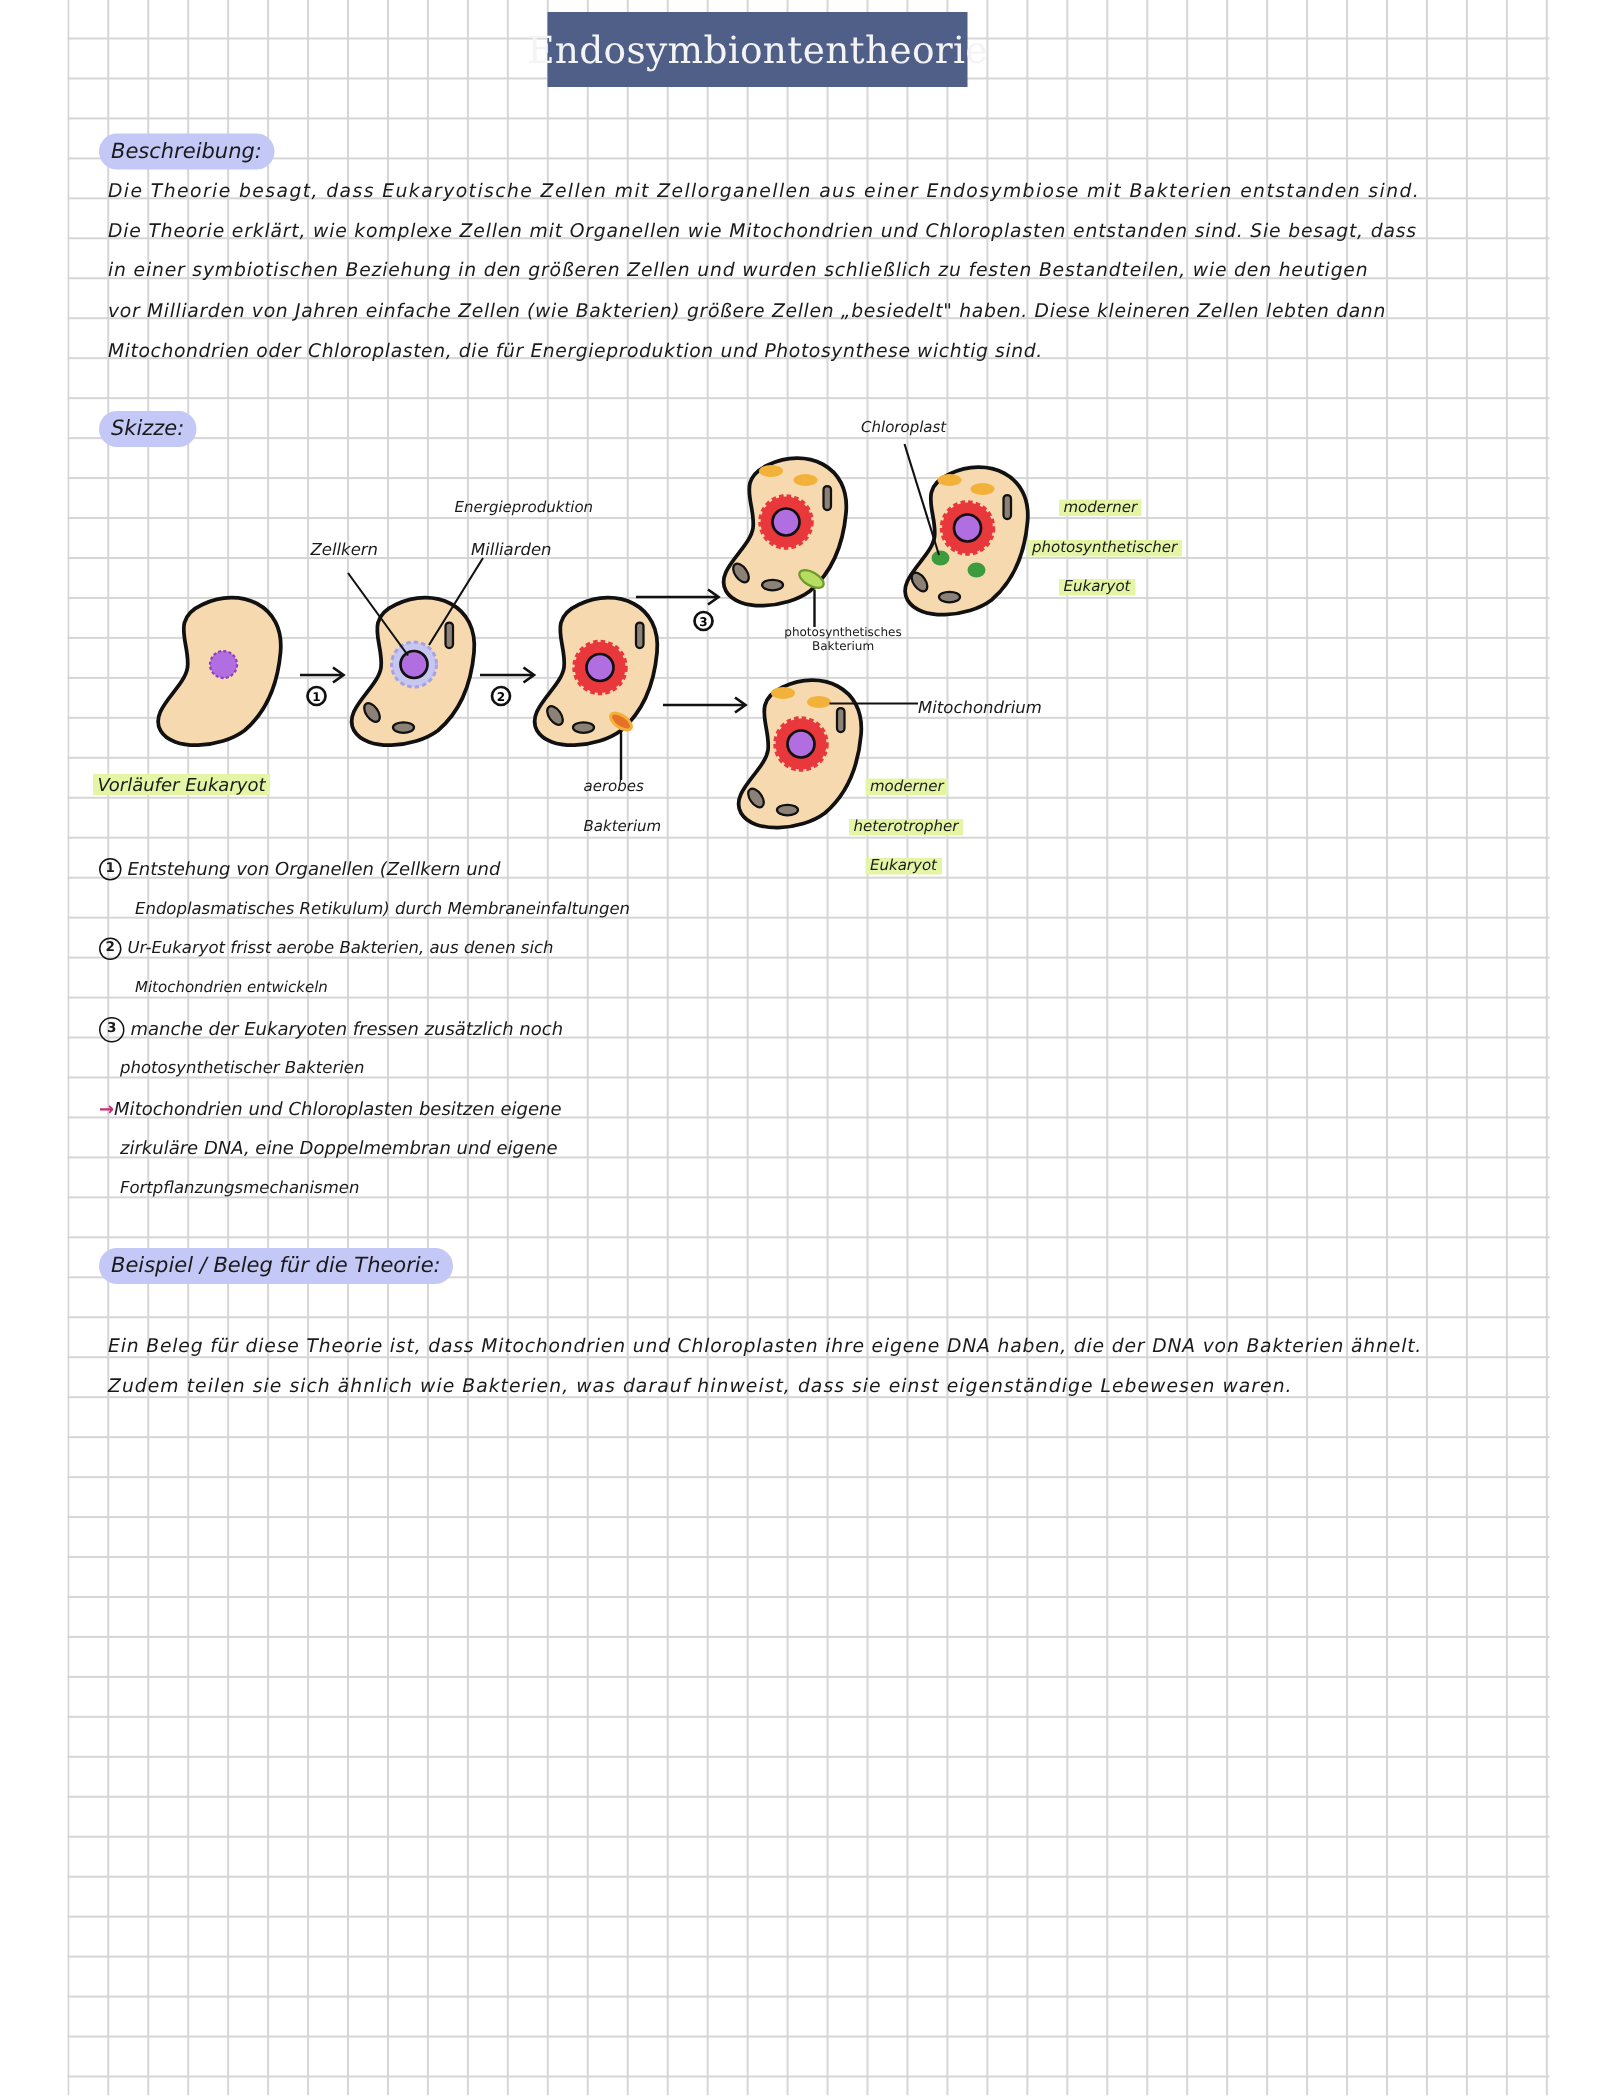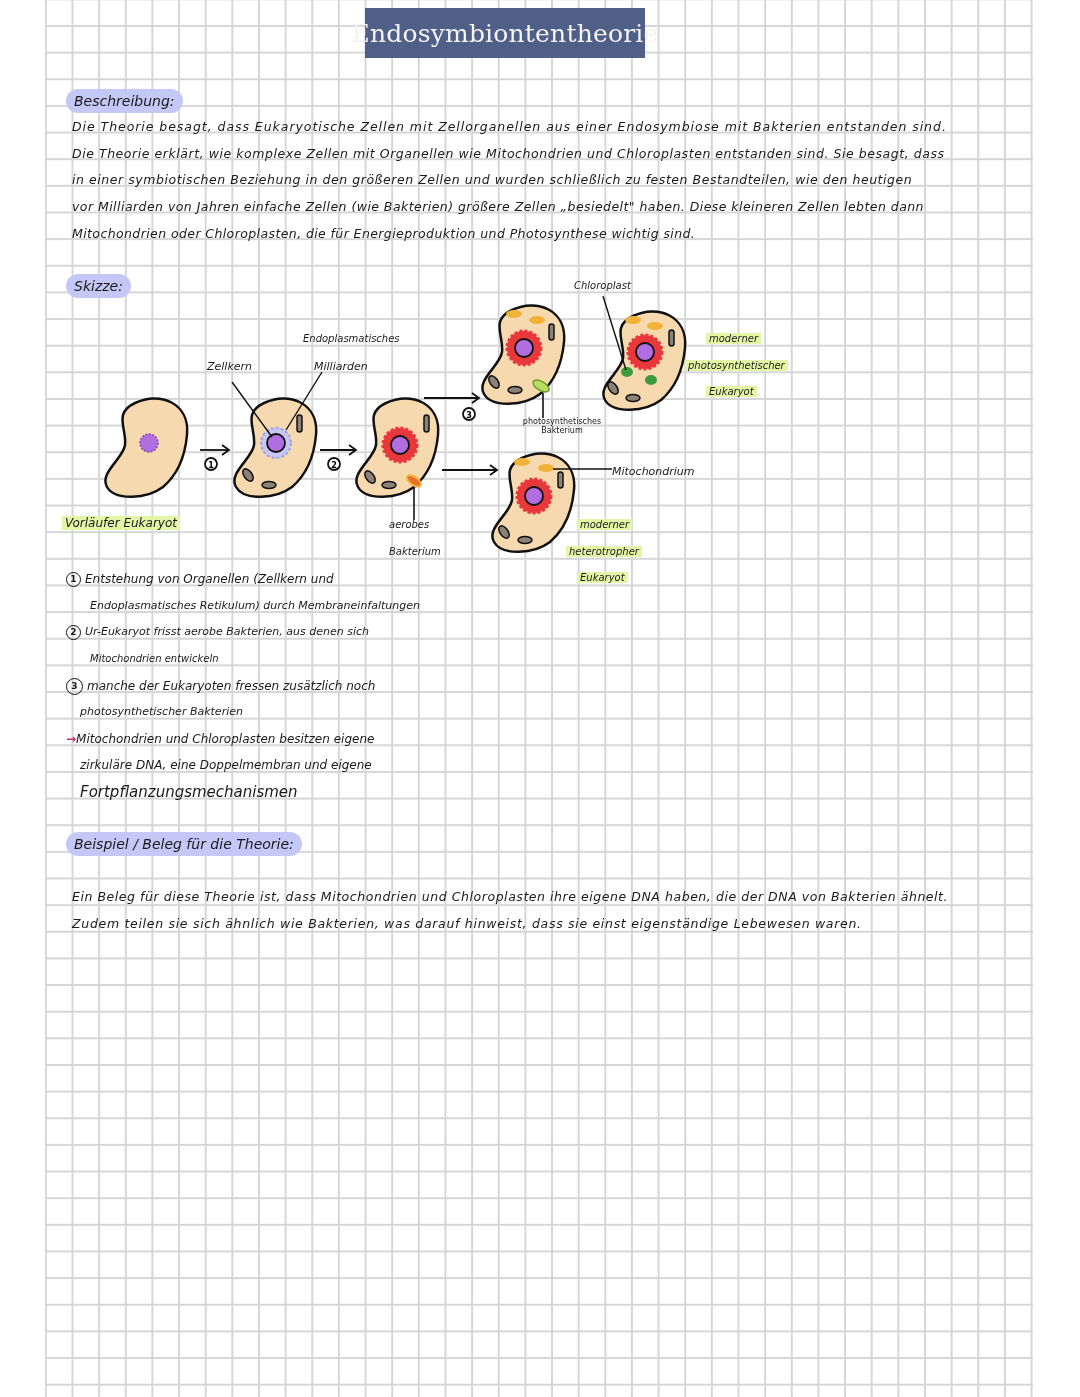--- a/index.html
+++ b/index.html
@@ -154,21 +154,21 @@
     <ellipse cx="54" cy="18" rx="8" ry="4" fill="#f2b23a"></ellipse>
     <rect x="66" y="22" width="5" height="16" rx="2.5" fill="#8c8177" stroke="#111" stroke-width="1.5"></rect>
     <circle cx="42" cy="46" r="17" fill="#e8383c" stroke="#e8383c" stroke-width="3" stroke-dasharray="3,2"></circle>
     <circle cx="42" cy="46" r="9" fill="#b06ee0" stroke="#111" stroke-width="1.8"></circle>
     <ellipse cx="12" cy="82" rx="4" ry="7" transform="rotate(-35 12 82)" fill="#8c8177" stroke="#111" stroke-width="1.5"></ellipse>
     <ellipse cx="33" cy="90" rx="7" ry="3.5" fill="#8c8177" stroke="#111" stroke-width="1.5"></ellipse>
   </g>
   <line x1="553" y1="469" x2="612" y2="469" stroke="#111" stroke-width="1.4"></line>
 </svg>
 
-<div class="small" style="left:303px; top:333px;">Endoplasmatisches</div>
+<div class="small" style="left:303px; top:333px;">Energieproduktion</div>
 <div class="small" style="left:207px; top:360px; font-size:11px;">Zellkern</div>
 <div class="small" style="left:314px; top:360px; font-size:11px;">Milliarden</div>
 <div class="small" style="left:574px; top:280px;">Chloroplast</div>
 <div class="tiny" style="left:516px; top:417px; width:92px;">
   <span>photosynthetisches</span><br><span>Bakterium</span>
 </div>
 <div class="small" style="left:612px; top:465px; font-size:11px;">Mitochondrium</div>
 <div class="small" style="left:389px; top:519px;">aerobes</div>
 <div class="small" style="left:389px; top:546px;">Bakterium</div>
 <div class="small" style="left:62px; top:516px; font-size:12px;"><span class="hl">Vorläufer Eukaryot</span></div>
@@ -183,20 +183,20 @@
 
 <div class="notes">
   <span class="line"><span class="circ">1</span><span>Entstehung von Organellen (Zellkern und</span></span>
   <span class="line indent1" style="font-size:11px;">Endoplasmatisches Retikulum) durch Membraneinfaltungen</span>
   <span class="line" style="font-size:11px;"><span class="circ">2</span><span>Ur-Eukaryot frisst aerobe Bakterien, aus denen sich</span></span>
   <span class="line indent1" style="font-size:10px;">Mitochondrien entwickeln</span>
   <span class="line"><span class="circ" style="width:15px;height:15px;line-height:15px;">3</span><span>manche der Eukaryoten fressen zusätzlich noch</span></span>
   <span class="line indent2" style="font-size:11px;">photosynthetischer Bakterien</span>
   <span class="line"><span class="arrow-pink">→</span><span>Mitochondrien und Chloroplasten besitzen eigene</span></span>
   <span class="line indent2">zirkuläre DNA, eine Doppelmembran und eigene</span>
-  <span class="line indent2" style="font-size:15px;">Fortpflanzungsmechanismen</span>
+  <span class="line indent2" style="font-size:11px;">Fortpflanzungsmechanismen</span>
 </div>
 
 <div class="heading" style="left:66px; top:832px;">Beispiel / Beleg für die Theorie:</div>
 <div class="para" style="top:884px;">
   <span class="line" style="letter-spacing:0.55px;">Ein Beleg für diese Theorie ist, dass Mitochondrien und Chloroplasten ihre eigene DNA haben, die der DNA von Bakterien ähnelt.</span>
   <span class="line" style="letter-spacing:0.7px;">Zudem teilen sie sich ähnlich wie Bakterien, was darauf hinweist, dass sie einst eigenständige Lebewesen waren.</span>
 </div>
 
 </body></html>

